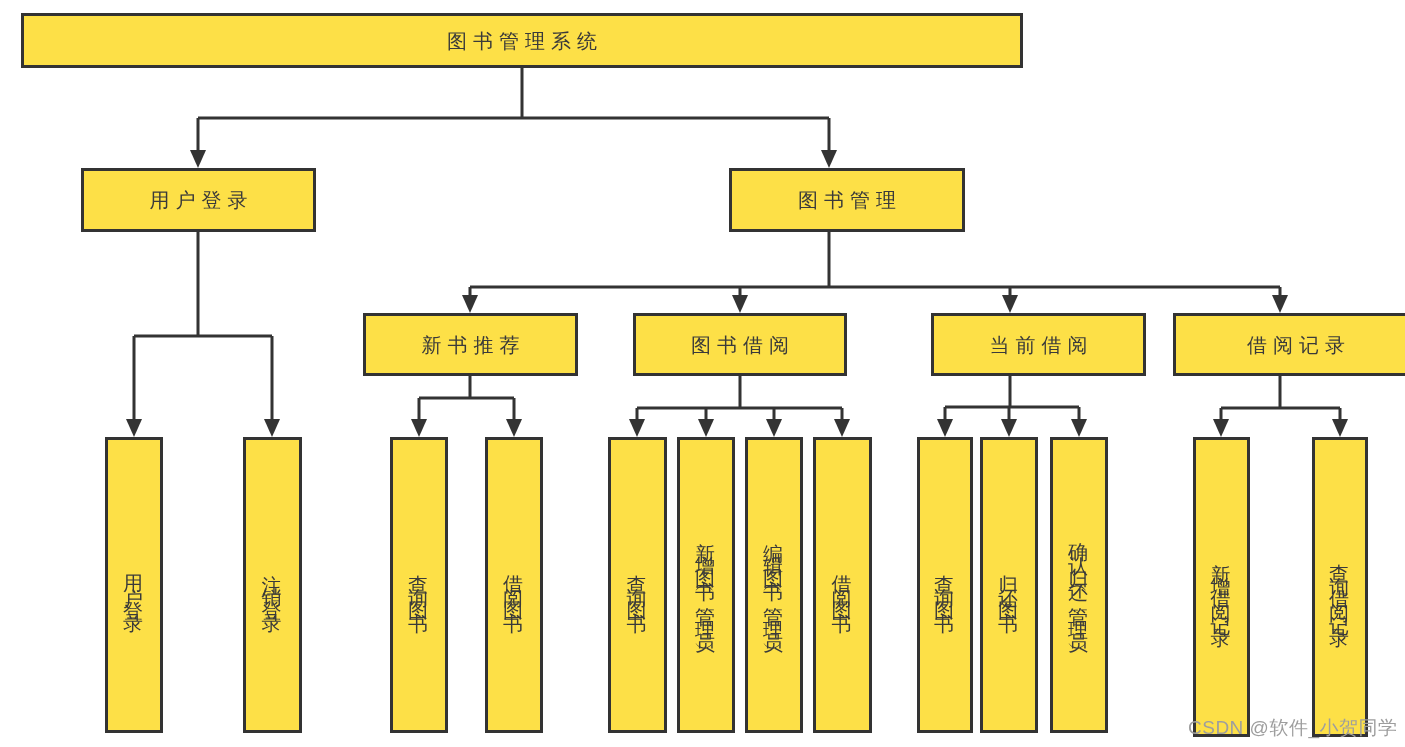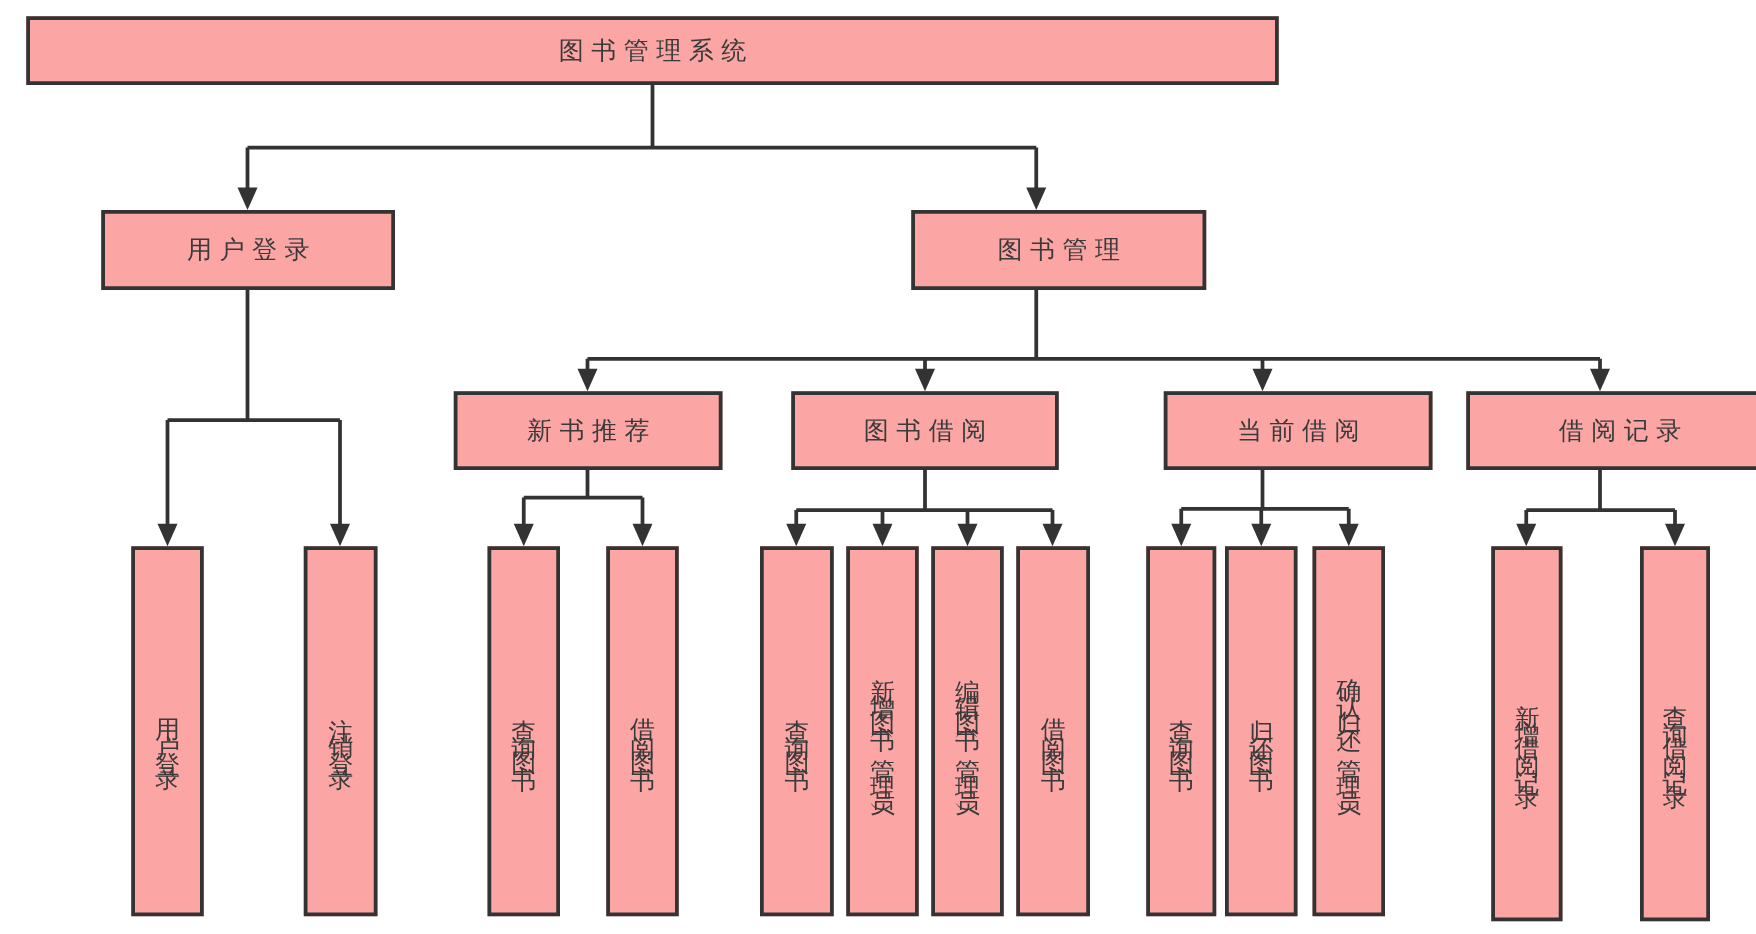--- a/index.html
+++ b/index.html
@@ -15,21 +15,21 @@
     width:1405px;height:747px;overflow:hidden;
   }
   .canvas{
     position:relative;width:1405px;height:747px;background:var(--bg);
   }
   svg.connectors{position:absolute;left:0;top:0;z-index:1;}
   svg.connectors path{stroke:var(--line);stroke-width:3;fill:none;}
   svg.connectors polygon{fill:var(--line);stroke:none;}
   .node{
     position:absolute;z-index:2;
-    background:#fca5a5;border:3px solid var(--line);
+    background:#fde047;border:3px solid var(--line);
     display:flex;align-items:center;justify-content:center;
     color:var(--text);font-size:20px;letter-spacing:6px;
     text-indent:6px; 
     white-space:nowrap;
   }
   .node.h{line-height:1;}
   .node.v{
     writing-mode:vertical-rl;
     letter-spacing:13px;text-indent:0;
     white-space:normal;
@@ -101,13 +101,14 @@
   <div class="node v" style="left:745px;top:437px;width:58px;height:296px">编辑图书（管理员）</div>
   <div class="node v" style="left:813px;top:437px;width:59px;height:296px">借阅图书</div>
 
   <div class="node v" style="left:917px;top:437px;width:56px;height:296px">查询图书</div>
   <div class="node v" style="left:980px;top:437px;width:58px;height:296px">归还图书</div>
   <div class="node v" style="left:1050px;top:437px;width:58px;height:296px">确认归还（管理员）</div>
 
   <div class="node v" style="left:1193px;top:437px;width:57px;height:300px">新增借阅记录</div>
   <div class="node v" style="left:1312px;top:437px;width:56px;height:300px">查询借阅记录</div>
 
+  <div class="watermark">CSDN @软件_小贺同学</div>
 </div>
 
 </body></html>

